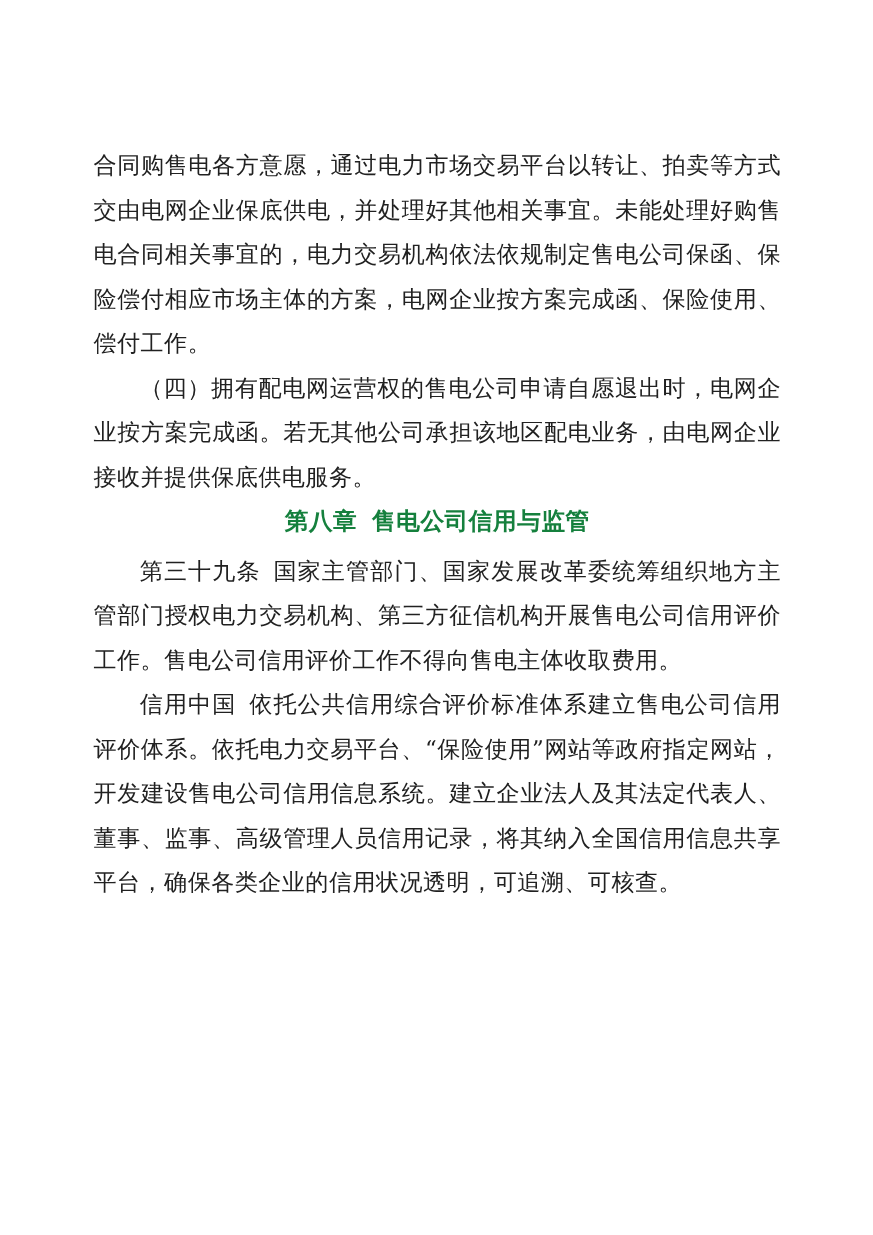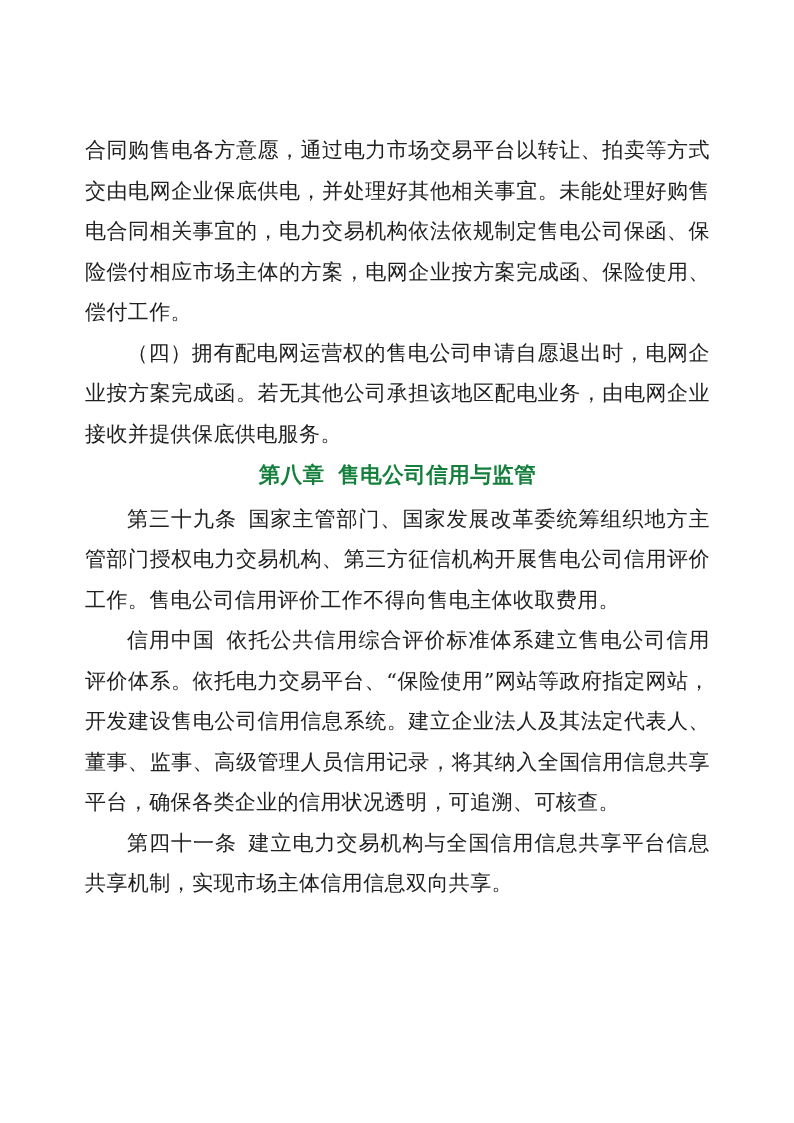--- a/index.html
+++ b/index.html
@@ -53,16 +53,15 @@
   <p class="body-para no-indent">合同购售电各方意愿，通过电力市场交易平台以转让、拍卖等方式交由电网企业保底供电，并处理好其他相关事宜。未能处理好购售电合同相关事宜的，电力交易机构依法依规制定售电公司保函、保险偿付相应市场主体的方案，电网企业按方案完成函、保险使用、偿付工作。</p>
 
   <p class="body-para">（四）拥有配电网运营权的售电公司申请自愿退出时，电网企业按方案完成函。若无其他公司承担该地区配电业务，由电网企业接收并提供保底供电服务。</p>
 
   <h2 class="chapter-heading">第八章 售电公司信用与监管</h2>
 
   <p class="body-para"><span class="art-label">第三十九条</span><span>国家主管部门、国家发展改革委统筹组织地方主管部门授权电力交易机构、第三方征信机构开展售电公司信用评价工作。售电公司信用评价工作不得向售电主体收取费用。</span></p>
 
   <p class="body-para"><span class="art-label">信用中国</span><span>依托公共信用综合评价标准体系建立售电公司信用评价体系。依托电力交易平台、“保险使用”网站等政府指定网站，开发建设售电公司信用信息系统。建立企业法人及其法定代表人、董事、监事、高级管理人员信用记录，将其纳入全国信用信息共享平台，确保各类企业的信用状况透明，可追溯、可核查。</span></p>
 
-  <p class="body-para"><span class="art-label">第四十一条</span><span>建立电力交易机构与全国信用信息共享平台信息共享机制，实现市场主体信用信息双向共享。</span></p>
 
 
 </div>
 
 </body></html>

